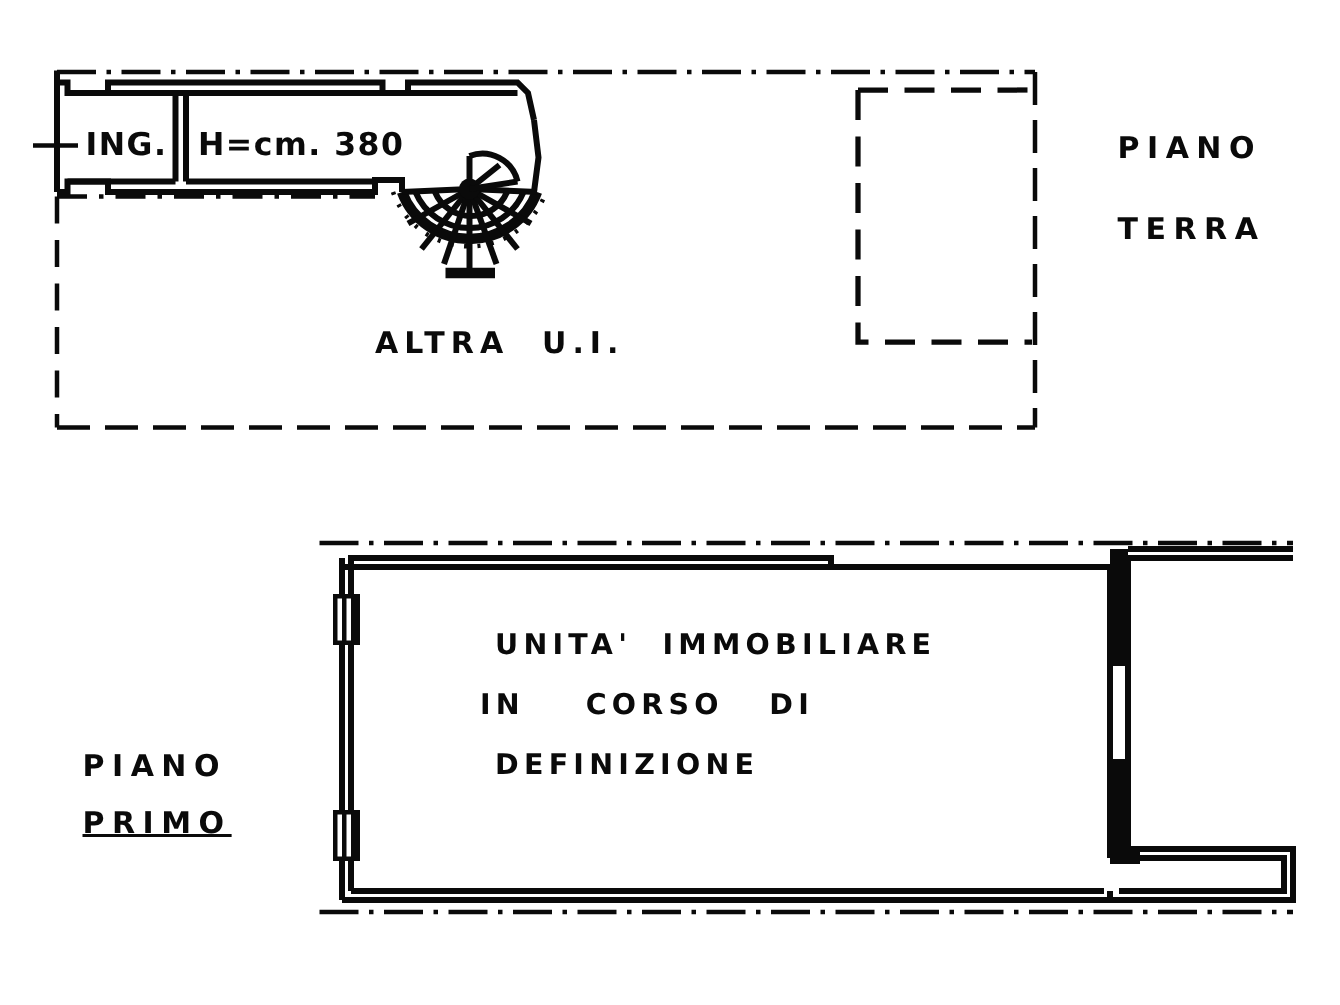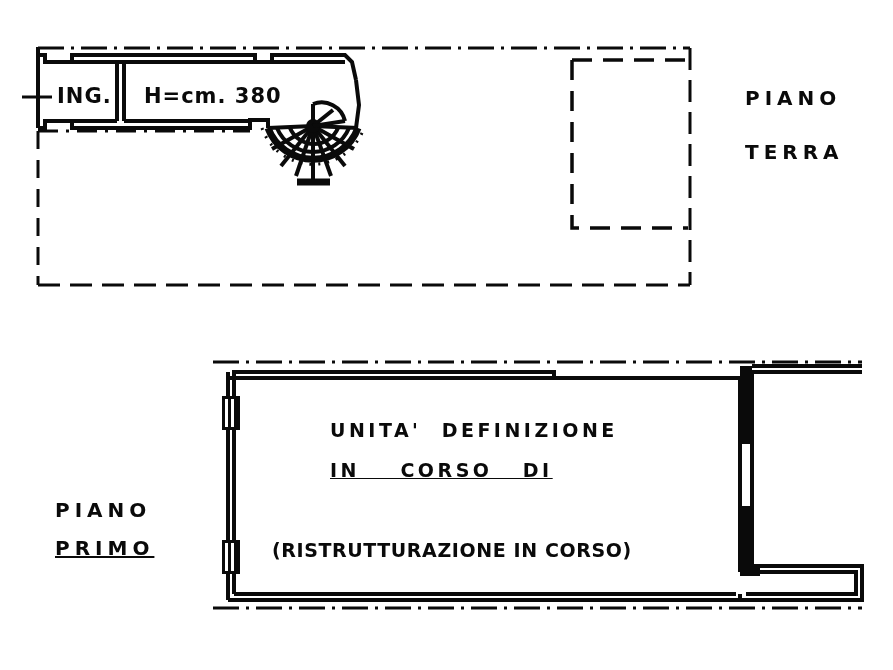--- a/index.html
+++ b/index.html
@@ -200,26 +200,27 @@
       <rect x="225" y="399" width="3" height="28" fill="#ffffff"></rect>
       <rect x="231" y="399" width="3" height="28" fill="#ffffff"></rect>
       <rect x="222" y="540" width="18" height="34" fill="#0a0a0a"></rect>
       <rect x="225" y="543" width="3" height="28" fill="#ffffff"></rect>
       <rect x="231" y="543" width="3" height="28" fill="#ffffff"></rect>
     </g>
   </svg>
 
   <div class="plan-label dim-label" style="left:57px; top:85px;">ING.</div>
 
-  <div class="plan-label dim-label" style="left:144px; top:85px;">H=cm. 380</div>
-
+  <div class="plan-label dim-label" style="left:132px; top:85px;">H=cm. 380</div>
+
+  <div class="plan-label room-label" style="left:250px; top:218px;">ALTRA  U.I.</div>
 
   <div class="plan-label floor-label" style="left:745px; top:88px;">PIANO</div>
   <div class="plan-label floor-label" style="left:745px; top:128px;margin-top:14px;">TERRA</div>
 
   <div class="plan-label floor-label" style="left:55px; top:500px;">PIANO</div>
   <div class="plan-label floor-label" style="left:55px; top:538px;text-decoration:underline;">PRIMO</div>
 
-  <div class="unit-block" style="left:330px; top:410px;">UNITA'  DEFINIZIONE</div>
-  <div class="unit-block" style="left:330px; top:450px;text-decoration:underline;">IN    CORSO   DI</div>
-  <div class="unit-block tight" style="left:272px; top:530px; letter-spacing:0.6px; font-size:19px;">(RISTRUTTURAZIONE IN CORSO)</div>
+  <div class="unit-block" style="left:330px; top:410px;">UNITA'  IMMOBILIARE</div>
+  <div class="unit-block" style="left:320px; top:450px;">IN    CORSO   DI</div>
+  <div class="unit-block" style="left:330px; top:490px;">DEFINIZIONE</div>
 
 </div>
 
 </body></html>

